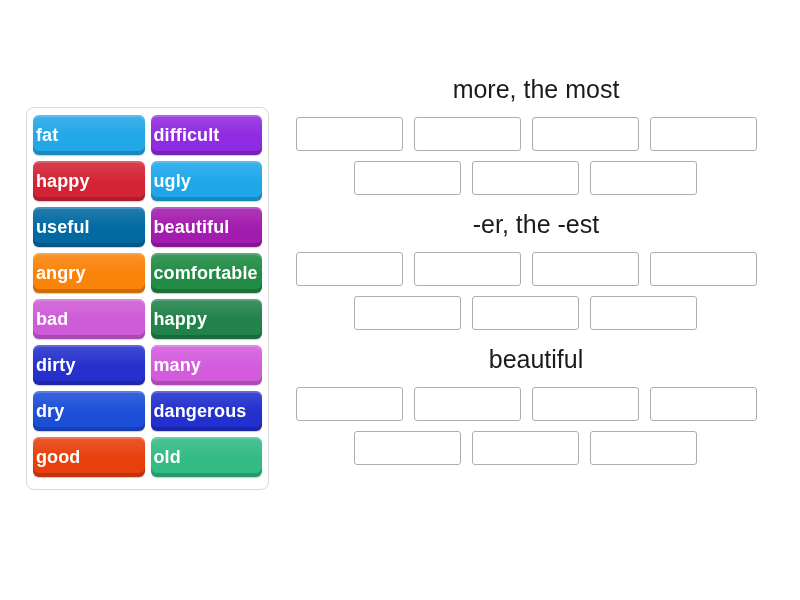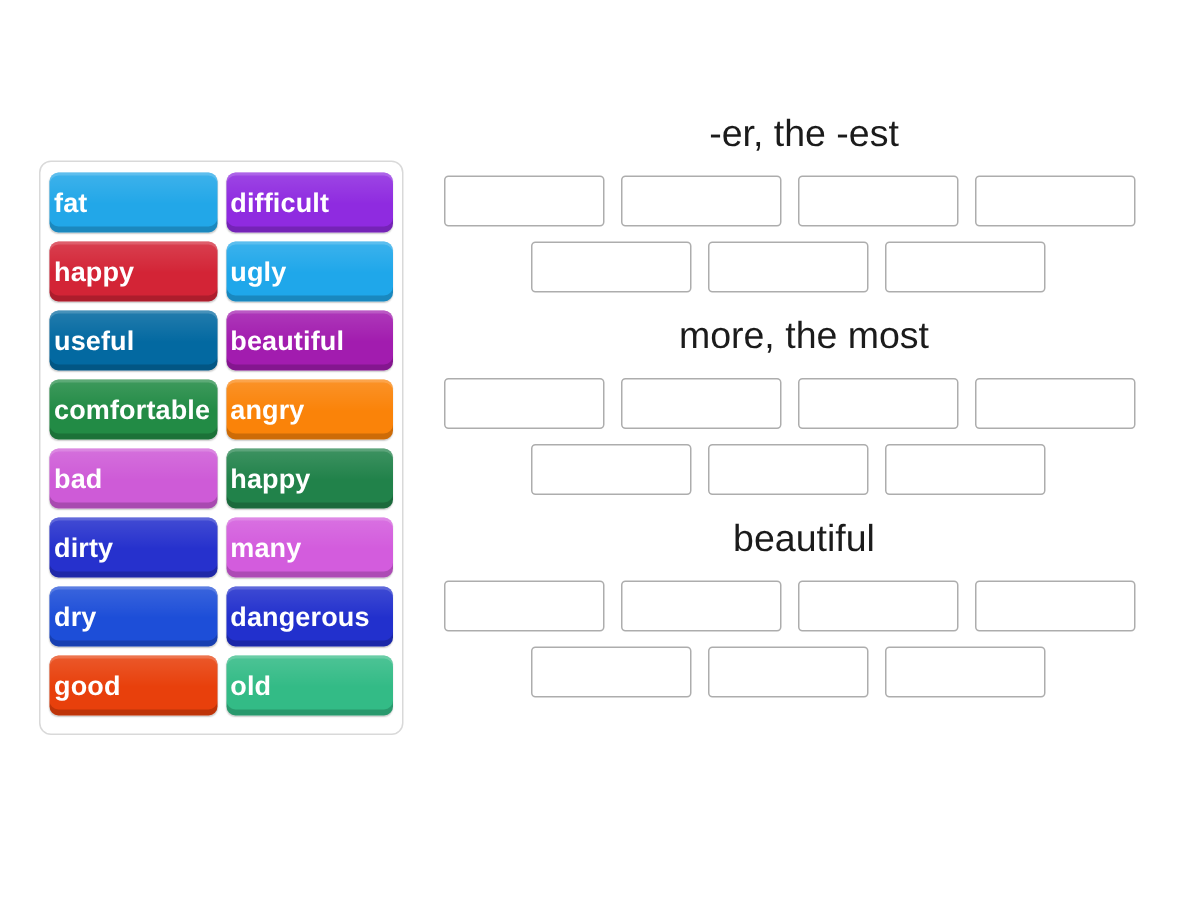--- a/index.html
+++ b/index.html
@@ -133,26 +133,26 @@
         </div>
         <div class="tile" style="background: rgb(31, 167, 234);">
           <span>ugly</span>
         </div>
         <div class="tile" style="background: #0369a1;">
           <span>useful</span>
         </div>
         <div class="tile" style="background: #a21caf;">
           <span>beautiful</span>
         </div>
+        <div class="tile" style="background: rgb(250, 131, 9);">
+          <span>angry</span>
+        </div>
         <div class="tile" style="background: rgb(34, 139, 69);">
           <span>comfortable</span>
         </div>
-        <div class="tile" style="background: rgb(250, 131, 9);">
-          <span>angry</span>
-        </div>
         <div class="tile" style="background: rgb(206, 91, 215);">
           <span>bad</span>
         </div>
         <div class="tile" style="background: rgb(33, 130, 74);">
           <span>happy</span>
         </div>
         <div class="tile" style="background: rgb(38, 49, 205);">
           <span>dirty</span>
         </div>
         <div class="tile" style="background: rgb(211, 92, 221);">
@@ -167,49 +167,49 @@
         <div class="tile" style="background: rgb(232, 64, 12);">
           <span>good</span>
         </div>
         <div class="tile" style="background: rgb(51, 187, 134);">
           <span>old</span>
         </div>
       </div>
   </div>
 
   <div id="groups">
+      <div class="group">
+        <div class="group-title">more, the most</div>
+        <div class="slot-row">
+          <div class="slot"></div>
+          <div class="slot"></div>
+          <div class="slot"></div>
+          <div class="slot"></div>
+        </div>
+        <div class="slot-row indent">
+          <div class="slot"></div>
+          <div class="slot"></div>
+          <div class="slot"></div>
+        </div>
+      </div>
       <div class="group">
         <div class="group-title">-er, the -est</div>
         <div class="slot-row">
           <div class="slot"></div>
           <div class="slot"></div>
           <div class="slot"></div>
           <div class="slot"></div>
         </div>
         <div class="slot-row indent">
           <div class="slot"></div>
           <div class="slot"></div>
           <div class="slot"></div>
         </div>
       </div>
       <div class="group">
-        <div class="group-title">more, the most</div>
-        <div class="slot-row">
-          <div class="slot"></div>
-          <div class="slot"></div>
-          <div class="slot"></div>
-          <div class="slot"></div>
-        </div>
-        <div class="slot-row indent">
-          <div class="slot"></div>
-          <div class="slot"></div>
-          <div class="slot"></div>
-        </div>
-      </div>
-      <div class="group">
         <div class="group-title">beautiful</div>
         <div class="slot-row">
           <div class="slot"></div>
           <div class="slot"></div>
           <div class="slot"></div>
           <div class="slot"></div>
         </div>
         <div class="slot-row indent">
           <div class="slot"></div>
           <div class="slot"></div>

